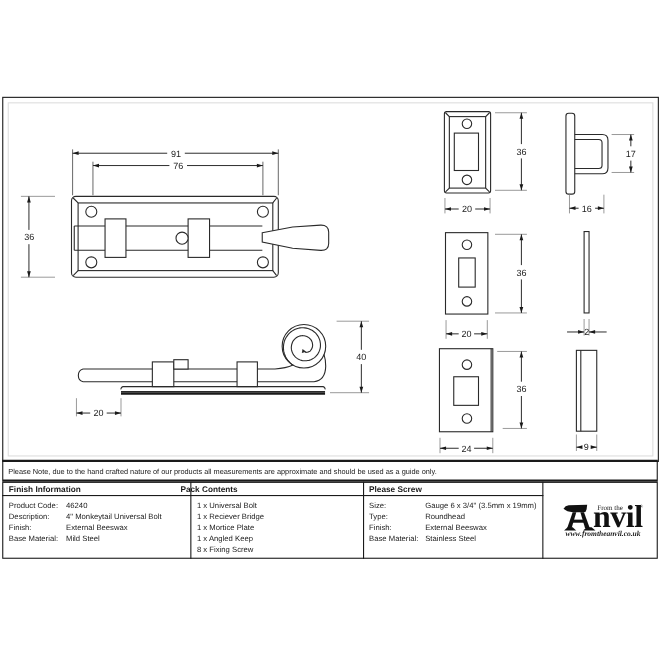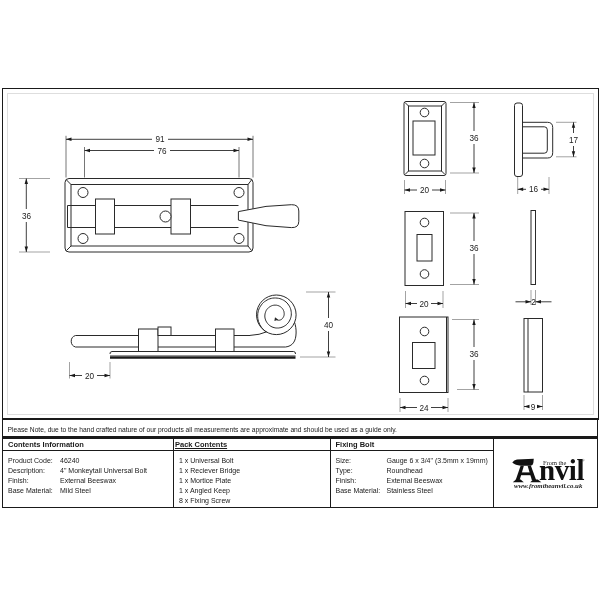--- a/index.html
+++ b/index.html
@@ -23,25 +23,25 @@
 <div style="position:absolute;left:2px;top:438px;width:595.5px;height:70px;border:1px solid #1a1a1a;box-sizing:border-box;"></div>
 
 <div style="position:absolute;left:173px;top:438px;width:1px;height:70px;background:#1a1a1a;"></div>
 
 <div style="position:absolute;left:329.5px;top:438px;width:1px;height:70px;background:#1a1a1a;"></div>
 
 <div style="position:absolute;left:493px;top:438px;width:1px;height:70px;background:#1a1a1a;"></div>
 
 <div style="position:absolute;left:2px;top:449.5px;width:492px;height:1.6px;background:#1a1a1a;"></div>
 
-<div class="t hd" style="left:8px;top:441px;">Contents Information</div>
-
-<div class="t hd" style="left:175px;top:441px;text-decoration:underline;">Pack Contents</div>
-
-<div class="t hd" style="left:335.5px;top:441px;">Fixing Bolt</div>
+<div class="t hd" style="left:8px;top:441px;">Finish Information</div>
+
+<div class="t hd" style="left:164px;top:441px;">Pack Contents</div>
+
+<div class="t hd" style="left:335.5px;top:441px;">Please Screw</div>
 
 <div class="t" style="left:8px;top:457px;">Product Code:</div>
 <div class="t" style="left:60px;top:457px;">46240</div>
 
 <div class="t" style="left:8px;top:467px;">Description:</div>
 <div class="t" style="left:60px;top:467px;">4" Monkeytail Universal Bolt</div>
 
 <div class="t" style="left:8px;top:477px;">Finish:</div>
 <div class="t" style="left:60px;top:477px;">External Beeswax</div>
 

